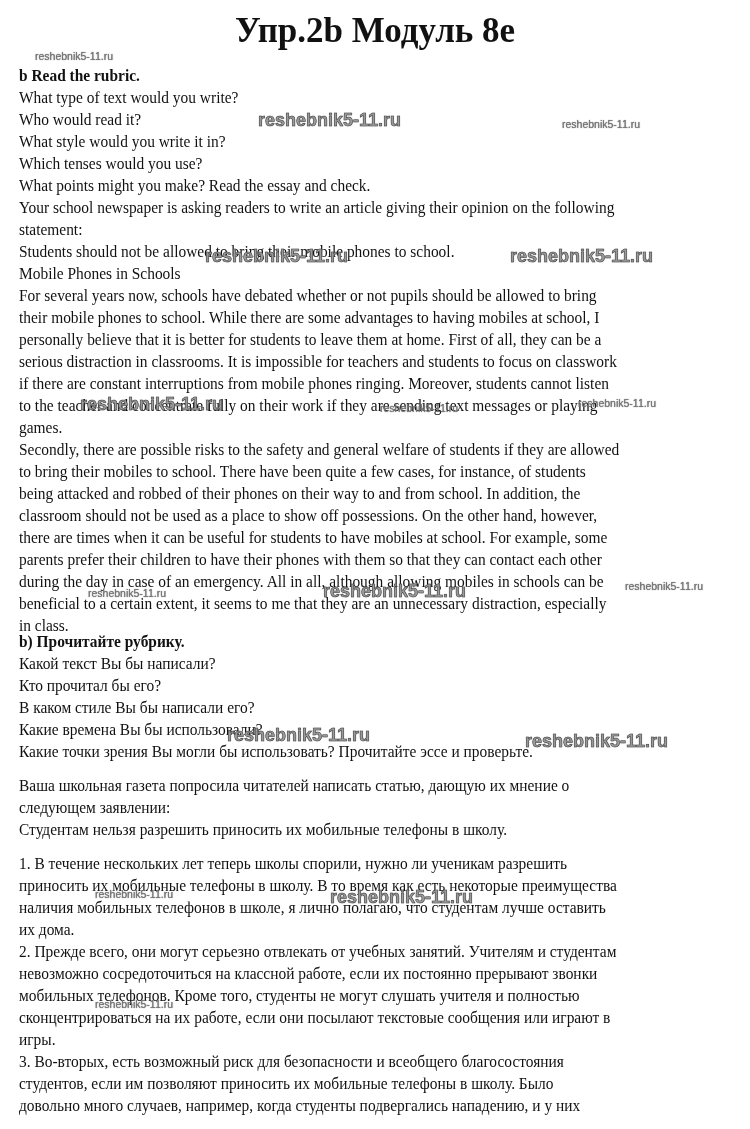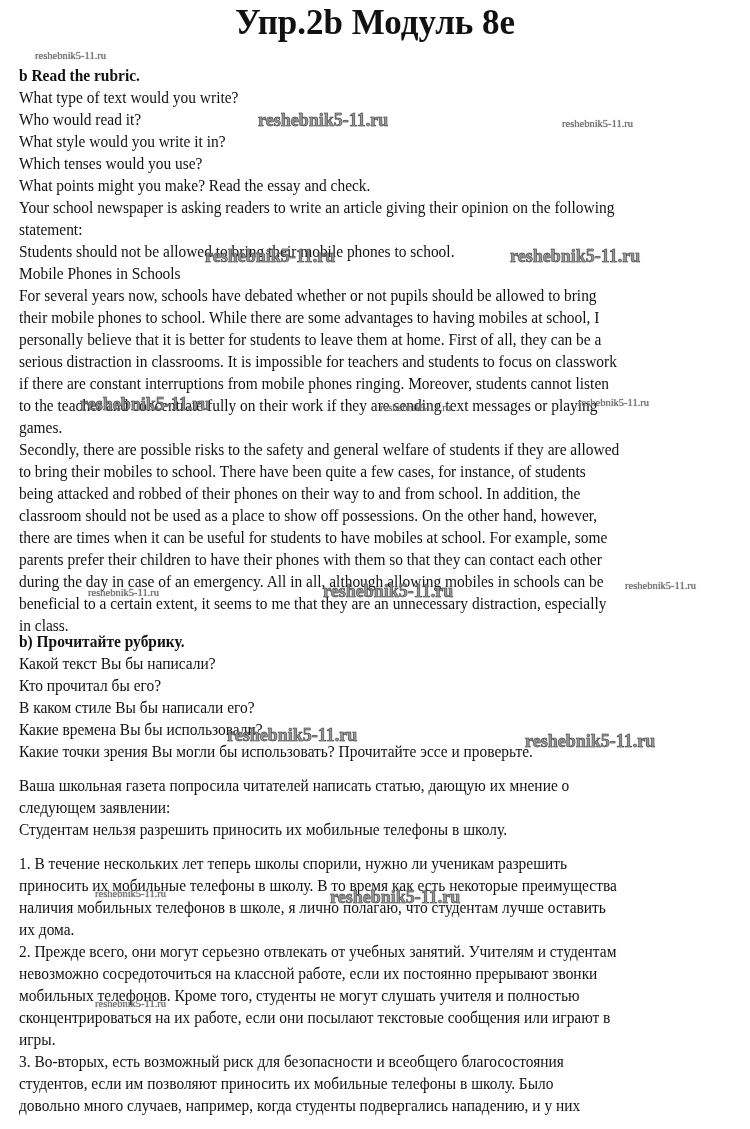--- a/index.html
+++ b/index.html
@@ -2,31 +2,31 @@
 <html><head>
   <meta charset="utf-8">
   <style>
     html, body { margin: 0; padding: 0; background: #ffffff; }
     body {
       width: 750px; height: 1129px; position: relative; overflow: hidden;
       font-family: "Liberation Serif", "DejaVu Serif", serif;
       color: #111111;
     }
     .title {
-      position: absolute; top: 2px; left: 0; width: 750px; text-align: center;
+      position: absolute; top: 10px; left: 0; width: 750px; text-align: center;
       font-weight: bold; font-size: 35px; line-height: 42px; letter-spacing: 0px;
     }
     .line {
       position: absolute; left: 19px; font-size: 16.6px; line-height: 22px;
       white-space: nowrap; transform-origin: left top; transform: scaleX(0.93);
     }
     .bold { font-weight: bold; }
     .wm {
       position: absolute; white-space: nowrap;
-      font-family: Liberation Serif, serif; font-weight: bold;
+      font-family: Liberation Sans, sans-serif; font-weight: bold;
       color: #8a8a8a; letter-spacing: 0px;
       text-shadow: 0 0 1px #555;
     }
     .wm-big { font-size: 18px; -webkit-text-stroke: 0.5px #444; color: #9a9a9a; }
     .wm-small { font-size: 10.5px; color: #777; font-weight: normal; }
   </style>
 </head>
 <body>
 
 <div class="title">Упр.2b Модуль 8e</div>

